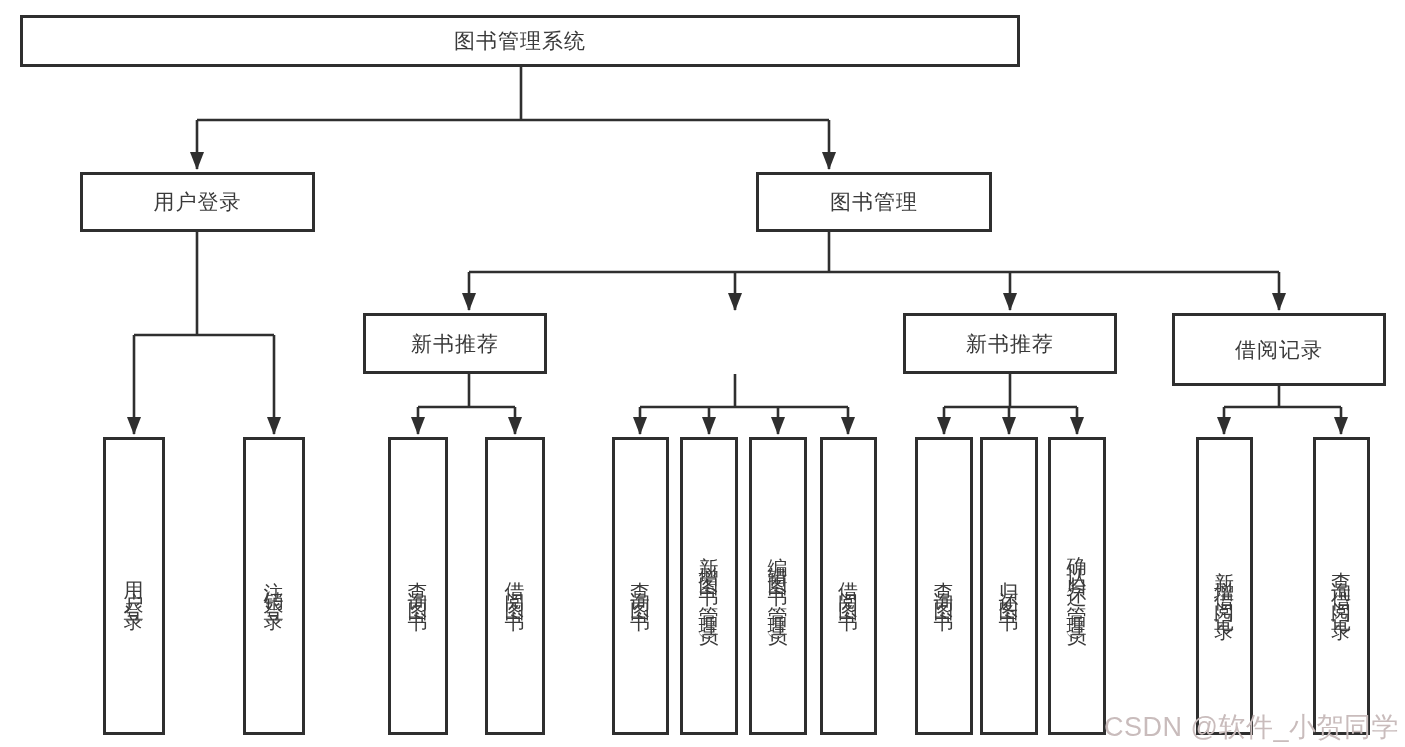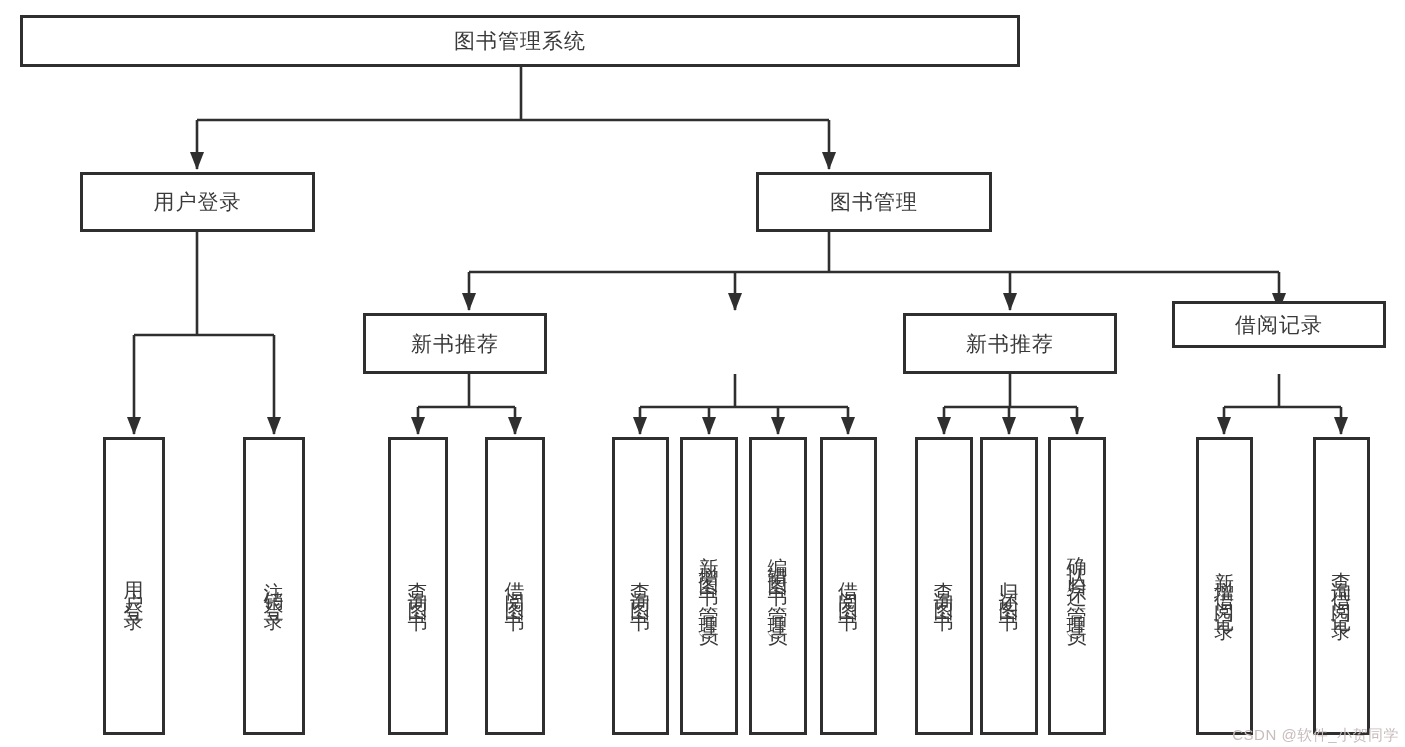--- a/index.html
+++ b/index.html
@@ -37,21 +37,21 @@
   }
   #connectors path.wire, #connectors line.wire{
     stroke:#2f2f2f;
     stroke-width:2.6;
     fill:none;
   }
   #watermark{
     position:absolute;
     right:6px;
     bottom:2px;
-    font-size:15px;
+    font-size:27px;
     color:#c9bcbc;
     letter-spacing:0.5px;
     white-space:nowrap;
   }
 </style>
 </head>
 <body>
 
 <div id="stage">
 
@@ -96,21 +96,21 @@
     <line class="wire" x1="1341" y1="407" x2="1341" y2="434" marker-end="url(#arr)"></line>
   </svg>
 
   <div class="node" style="left:20px;top:15px;width:1000px;height:52px;">图书管理系统</div>
 
   <div class="node" style="left:80px;top:172px;width:235px;height:60px;">用户登录</div>
   <div class="node" style="left:712px;top:172px;width:236px;height:60px;margin-left:44px;">图书管理</div>
 
   <div class="node" style="left:363px;top:313px;width:184px;height:61px;">新书推荐</div>
   <div class="node" style="left:903px;top:313px;width:214px;height:61px;">新书推荐</div>
-  <div class="node" style="left:1172px;top:301px;width:214px;height:47px;">借阅记录</div>
+  <div class="node" style="left:1172px;top:313px;width:214px;height:73px;">借阅记录</div>
 
   <div class="node leaf" style="left:103px;top:437px;width:62px;height:298px;">用户登录</div>
   <div class="node leaf" style="left:243px;top:437px;width:62px;height:298px;">注销登录</div>
 
   <div class="node leaf" style="left:388px;top:437px;width:60px;height:298px;">查询图书</div>
   <div class="node leaf" style="left:485px;top:437px;width:60px;height:298px;">借阅图书</div>
 
   <div class="node leaf" style="left:612px;top:437px;width:57px;height:298px;">查询图书</div>
   <div class="node leaf" style="left:680px;top:437px;width:58px;height:298px;">新增图书（管理员）</div>
   <div class="node leaf" style="left:749px;top:437px;width:58px;height:298px;">编辑图书（管理员）</div>

